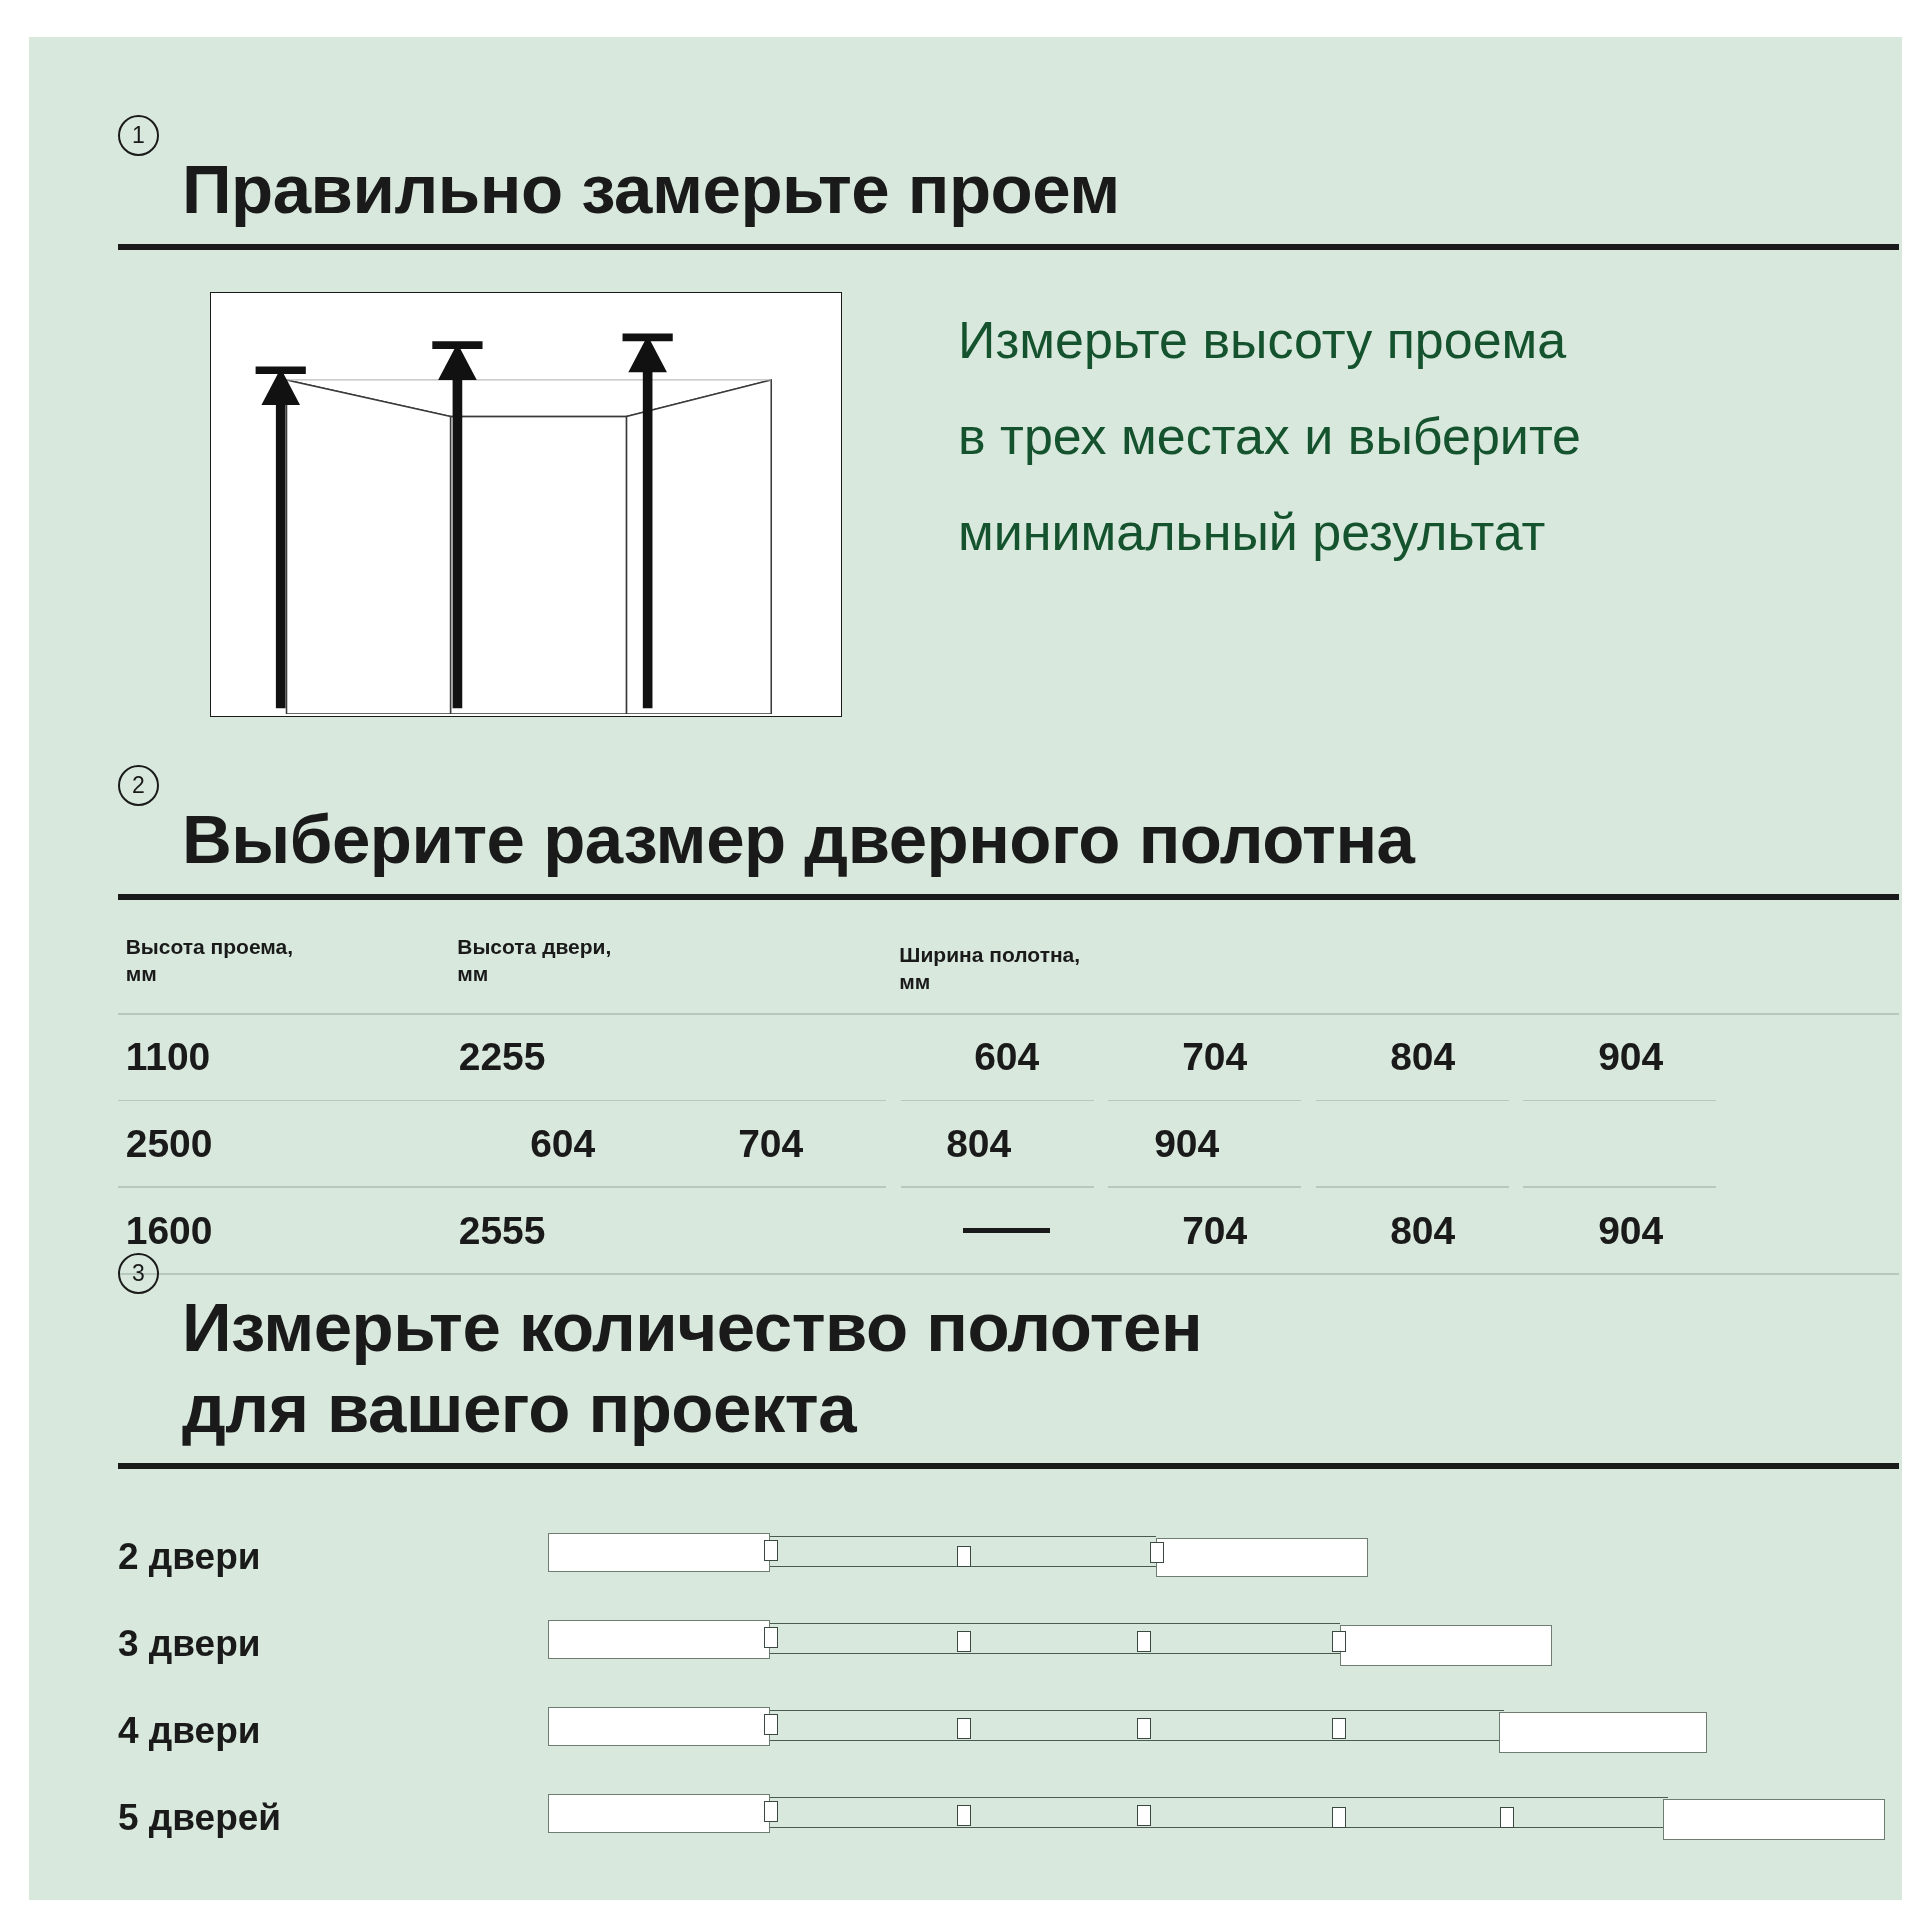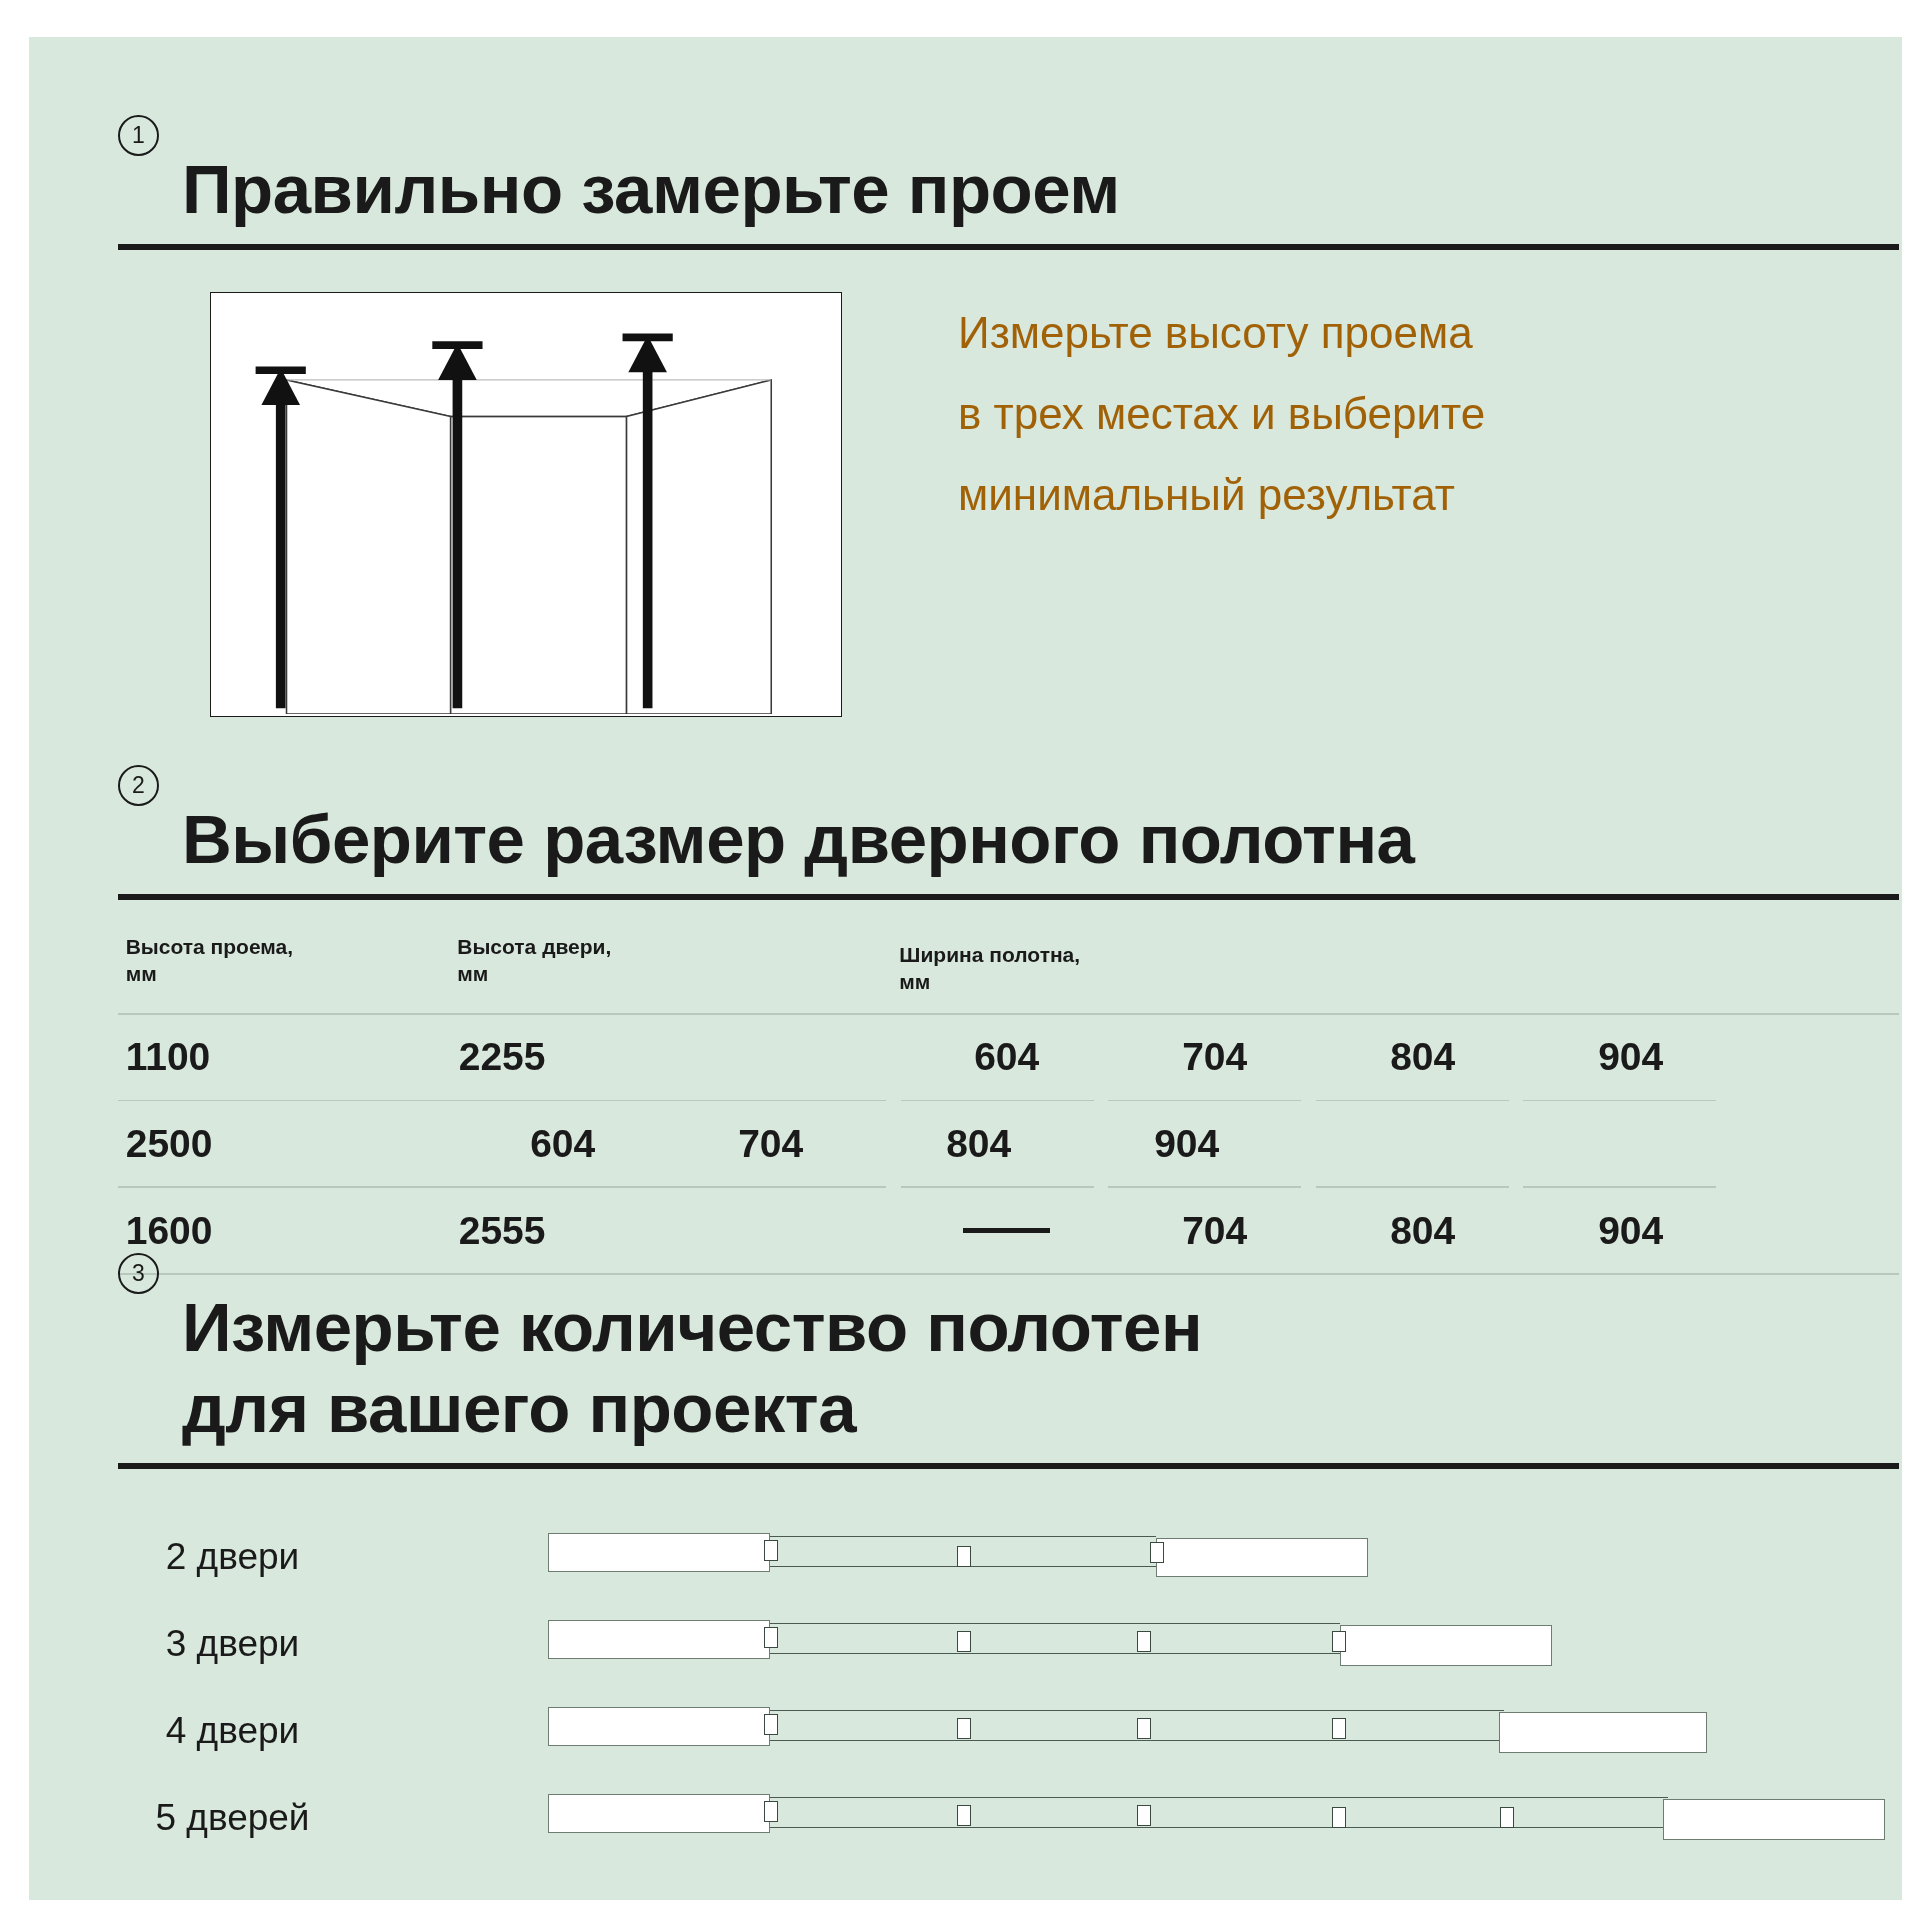--- a/index.html
+++ b/index.html
@@ -76,24 +76,24 @@
     width: 632px;
     height: 425px;
     background: #ffffff;
     border: 1.9px solid #1a1a1a;
     position: relative;
     margin-left: 92px;
     box-sizing: border-box;
   }
   .s1-text {
     margin-left: 116px;
-    font-size: 44px;
+    font-size: 52px;
     line-height: 1.85;
     max-width: 734px;
-    color: #a16207;
+    color: #14532d;
   }
 
   
   #sec2 { top: 714px; }
   .table {
     margin-top: 33px;
     width: 1781px;
     position: relative;
     font-weight: bold;
   }
@@ -151,23 +151,24 @@
     margin-top: 44px;
   }
   .door-row {
     display: flex;
     align-items: center;
     height: 87px;
   }
   .door-label {
     width: 256px;
     font-size: 37px;
-    text-align: center;
+    text-align: left;
     padding-right: 27px;
     box-sizing: border-box;
+    font-weight: bold;
   }
   .door-graphic {
     position: relative;
     height: 56px;
     flex: 1 1 auto;
   }
   .panel {
     position: absolute;
     background: #ffffff;
     border: 1.9px solid #6d7d72;

